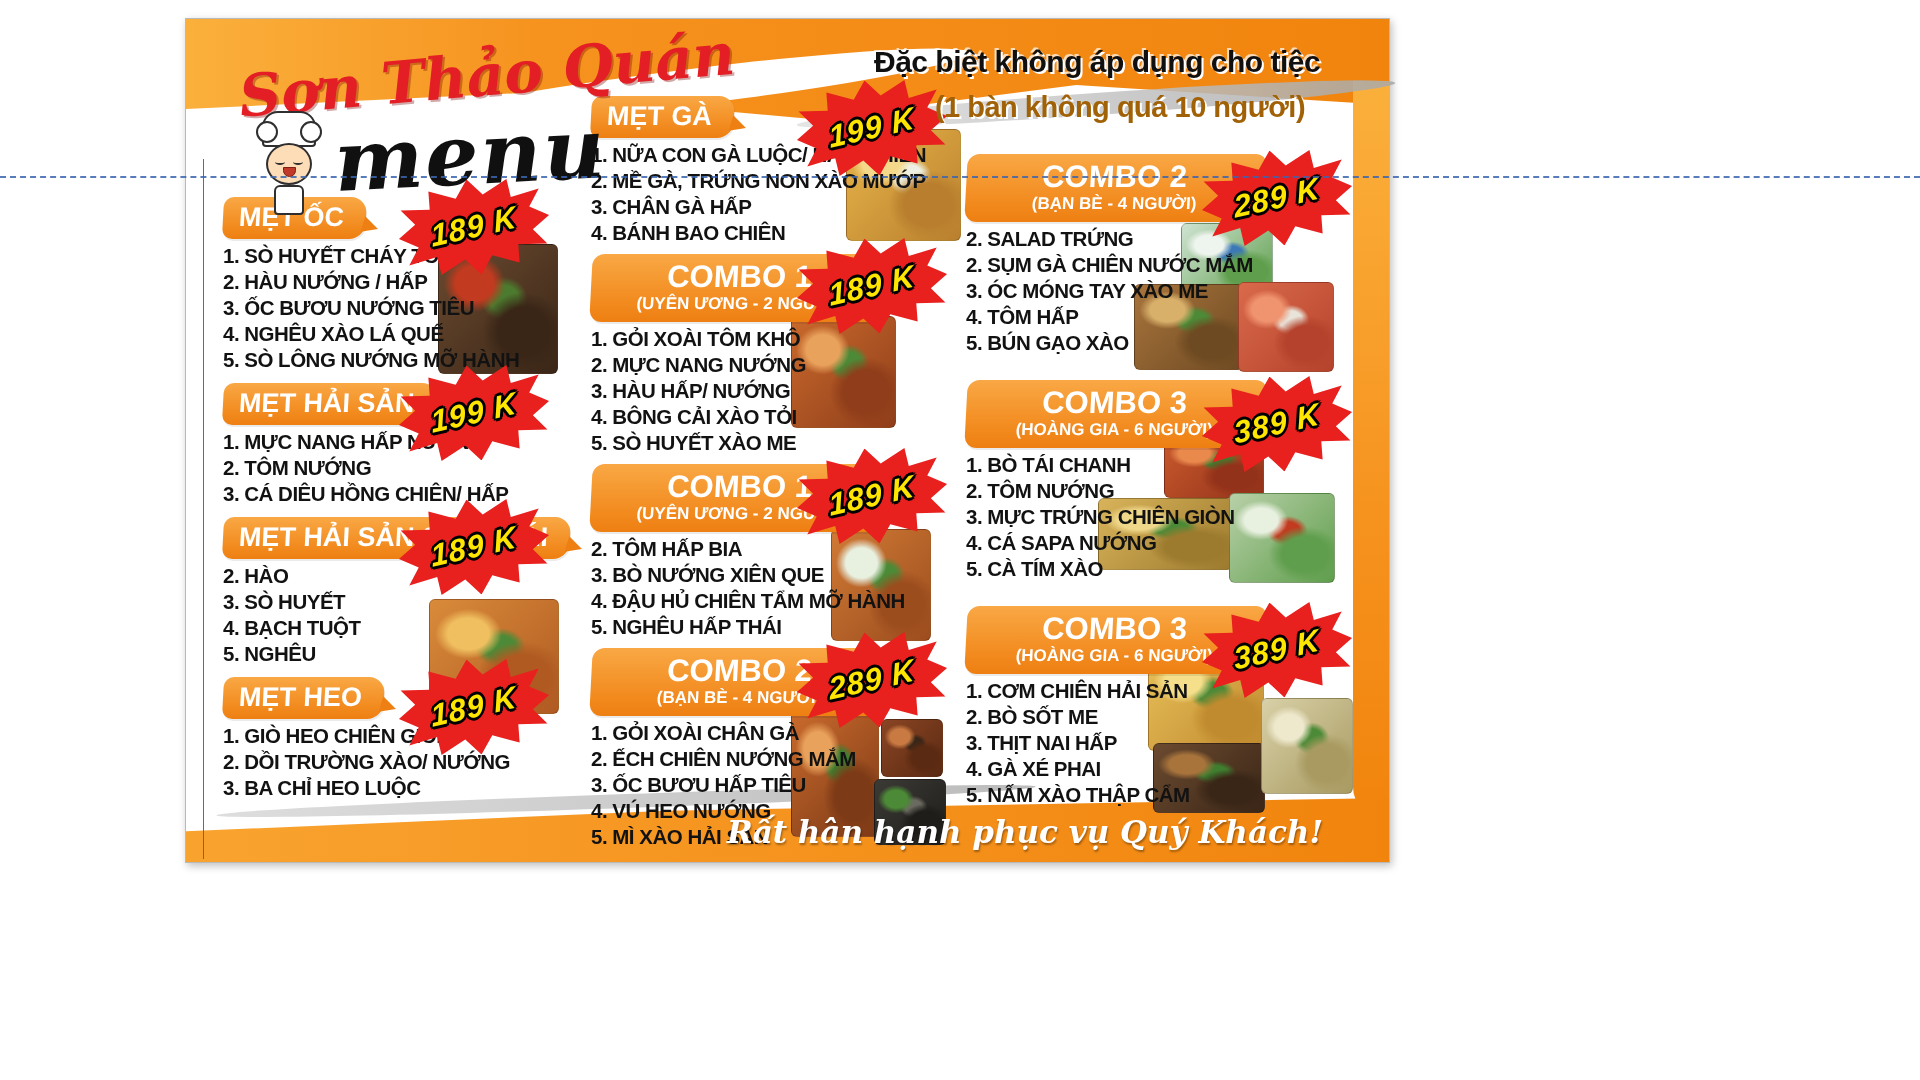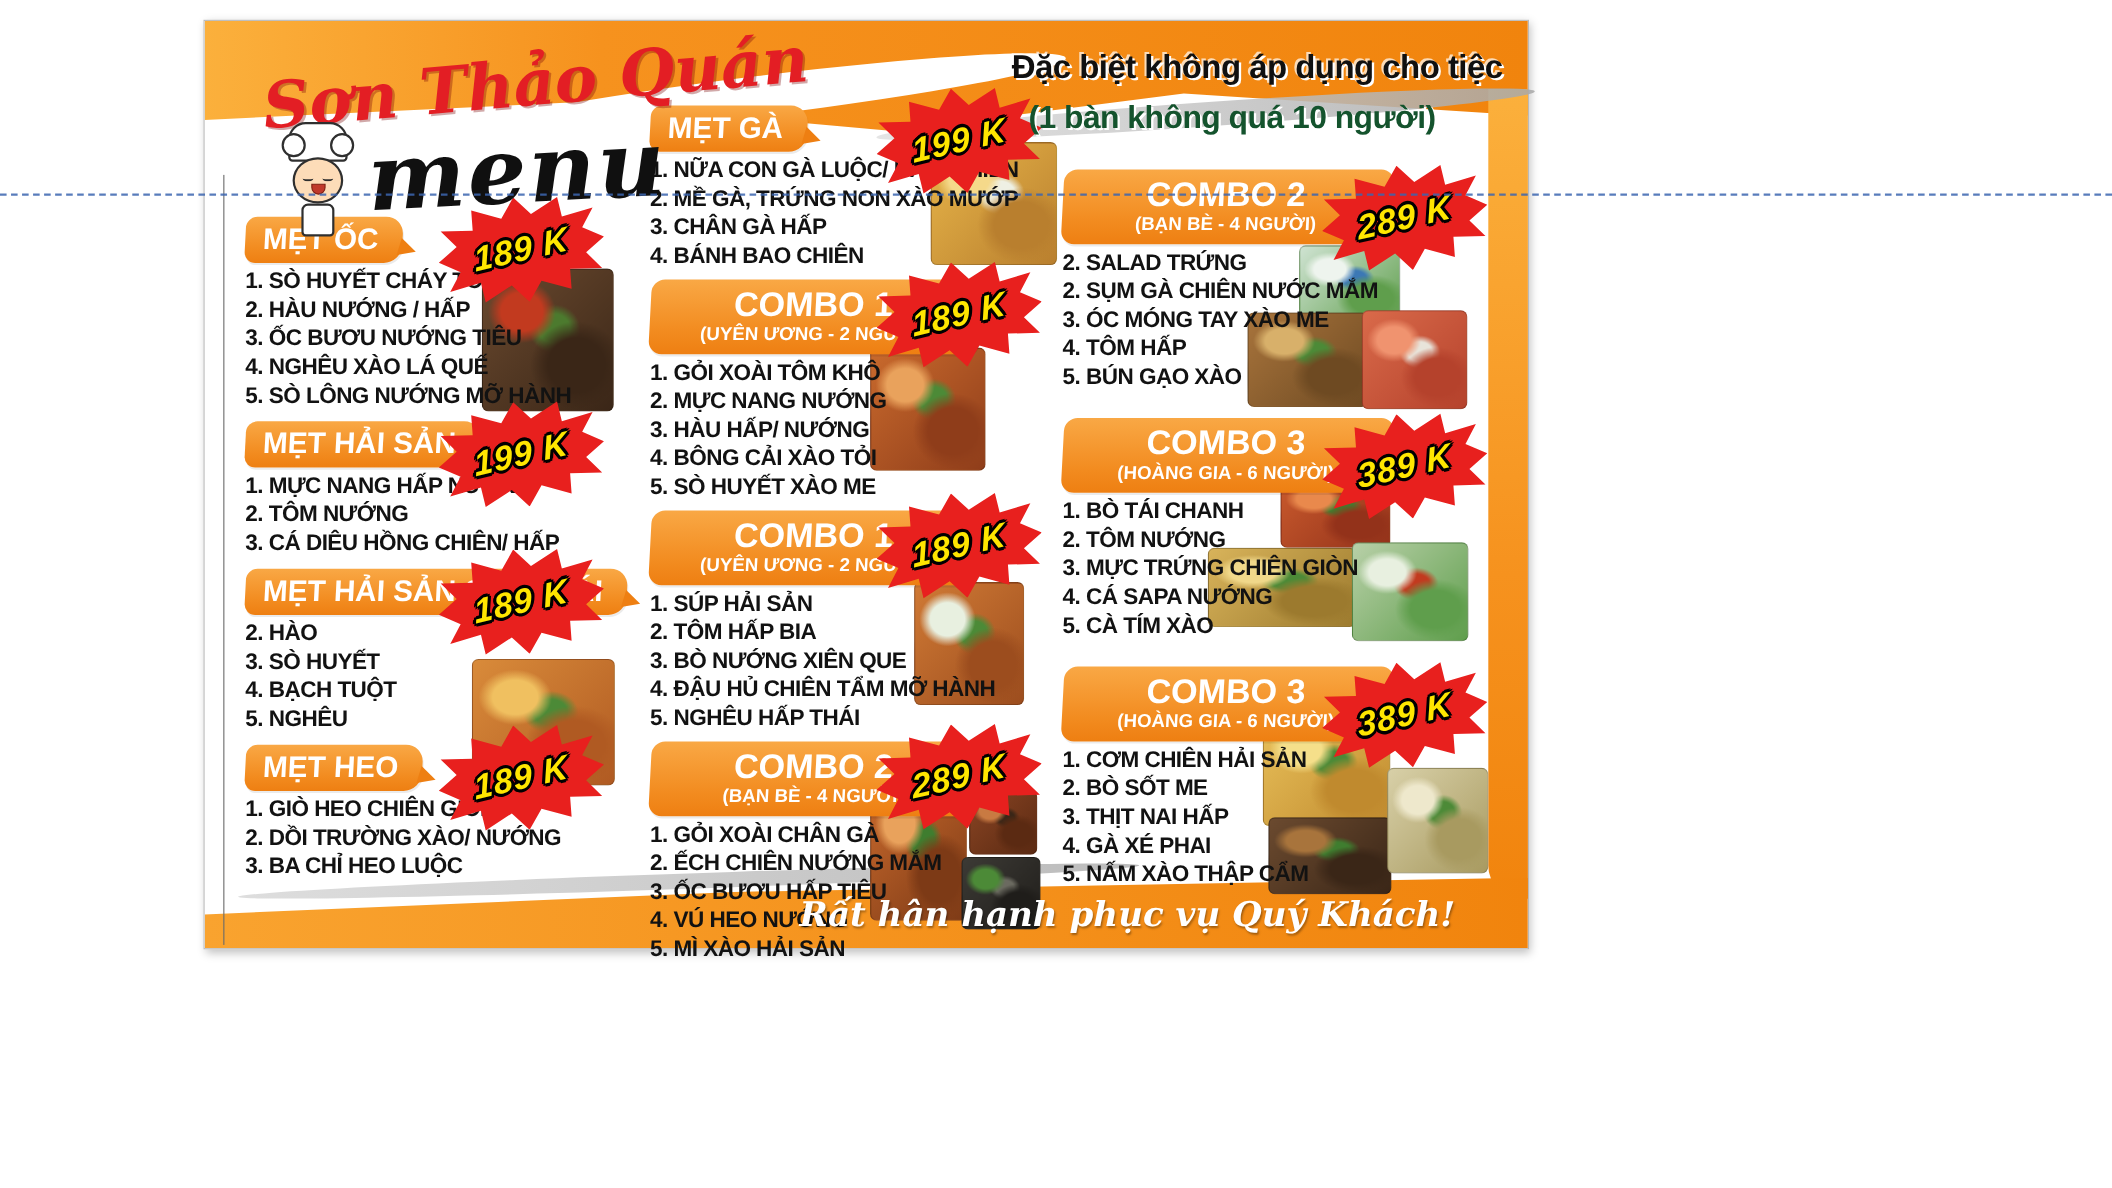--- a/index.html
+++ b/index.html
@@ -57,25 +57,25 @@
                 border:2px solid #2f2f2f; border-radius:50%; }
   .chef .eye { position:absolute; top:14px; width:10px; height:6px;
                border-bottom:2px solid #2f2f2f; border-radius:50%; }
   .chef .eye.l { left:7px; } .chef .eye.r { right:7px; }
   .chef .mouth { position:absolute; left:15px; top:22px; width:13px; height:10px; background:#c0392b;
                  border:1px solid #7d1f12; border-radius:0 0 12px 12px; }
   .chef .body { position:absolute; left:22px; top:74px; width:30px; height:30px; background:#fff;
                 border:2px solid #2f2f2f; border-radius:6px 6px 4px 4px; }
 
   
-  .notice1 { position:absolute; left:688px; top:26px; width:492px; z-index:6; text-align:right;
+  .notice1 { position:absolute; left:688px; top:26px; width:492px; z-index:6; text-align:left;
              font-weight:800; font-size:30px; color:#101010; letter-spacing:-0.5px;
              text-shadow:2px 2px 0 #fff,-2px -2px 0 rgba(255,255,255,.7); white-space:nowrap; }
   .notice2 { position:absolute; left:688px; top:72px; width:492px; z-index:6; text-align:center;
-             font-weight:800; font-size:29px; color:#14532d; letter-spacing:-0.5px;
+             font-weight:800; font-size:29px; color:#a16207; letter-spacing:-0.5px;
              text-shadow:2px 2px 0 #fff; white-space:nowrap; }
 
   
   .footer-script { position:absolute; right:66px; bottom:12px; z-index:6;
                    font-family:"DejaVu Serif", serif; font-style:italic; font-weight:900;
                    font-size:31px; color:#fff; text-shadow:1px 2px 2px rgba(0,0,0,.35);
                    white-space:nowrap; }
 
   
   .col { position:absolute; z-index:5; }
@@ -275,21 +275,20 @@
 
   <div class="section combo">
     <div class="hdr">
       <span class="hdr-title">COMBO 1</span>
       <span class="hdr-sub">(UYÊN ƯƠNG - 2 NGƯỜI)</span>
     </div>
     <div class="sb">
       <span class="sb-text">189 K</span>
     </div>
     <div class="items">
-            <div class="item">1. SÚP HẢI SẢN</div>
             <div class="item">2. TÔM HẤP BIA</div>
             <div class="item">3. BÒ NƯỚNG XIÊN QUE</div>
             <div class="item">4. ĐẬU HỦ CHIÊN TẨM MỠ HÀNH</div>
             <div class="item">5. NGHÊU HẤP THÁI</div>
           </div>
   </div>
 
   <div class="section combo">
     <div class="hdr">
       <span class="hdr-title">COMBO 2</span>

